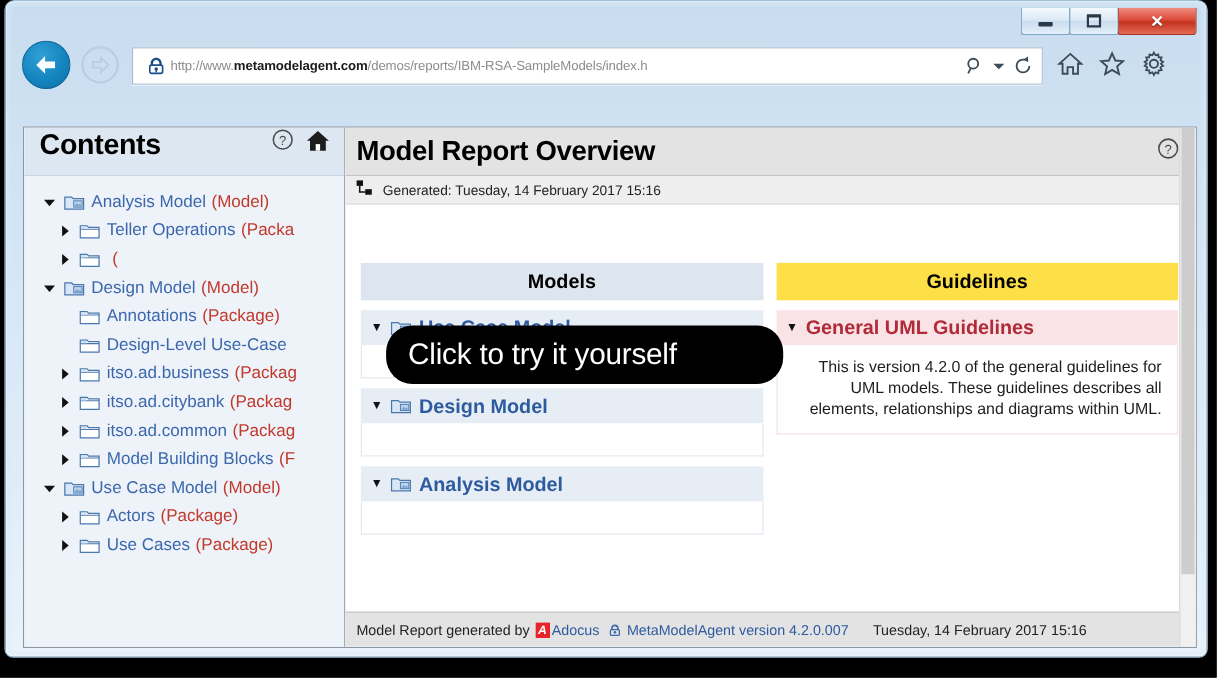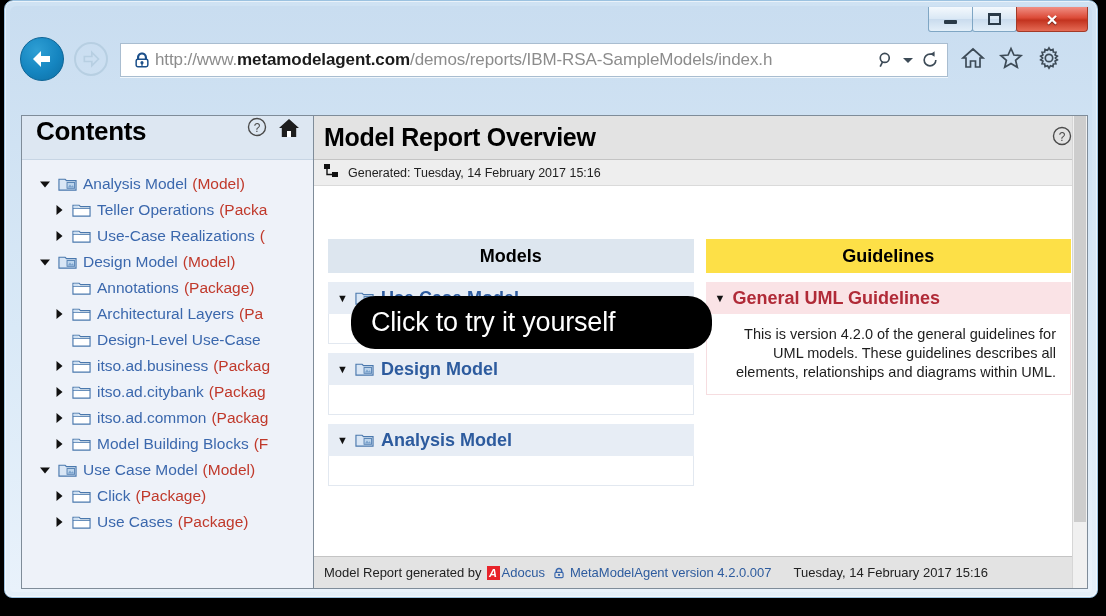--- a/index.html
+++ b/index.html
@@ -69,21 +69,21 @@
     display:flex; align-items:center; justify-content:center;
     background: transparent;
   }
   #address-bar {
     position:absolute; left:110px; top:11px; width:828px; height:34px;
     background:#fff; border:1px solid #a9bdd0;
     display:flex; align-items:center; padding:0 4px 0 8px;
     box-shadow: 0 1px 0 rgba(255,255,255,.7);
   }
   #url-text {
-    flex:1; font-size:17px; color:#8c8c8c; white-space:nowrap; overflow:hidden;
+    flex:1; font-size:12px; color:#8c8c8c; white-space:nowrap; overflow:hidden;
     letter-spacing:-.1px;
   }
   #url-text b { color:#1b1b1b; font-weight:bold; }
   .addr-icon { margin:0 3px; display:flex; align-items:center; justify-content:center; }
   #chrome-icons { position:absolute; left:950px; top:14px; display:flex; gap:12px; align-items:center; }
 
   
   #tabstrip { position:absolute; left:0; top:78px; width:100%; height:30px; }
   #tab-published {
     position:absolute; left:11px; top:0; width:308px; height:32px;
@@ -346,21 +346,20 @@
                   <path d="M3.5 1 L3.5 11 L9.5 6 Z" fill="#111"></path>
                 </svg>
               </span>
               <span class="tree-ico">
                 <svg width="19" height="16" viewBox="0 0 20 16">
                   <path d="M1 3 L1 14.5 L19 14.5 L19 4.5 L9 4.5 L7.5 3 Z" fill="#ffffff" stroke="#4a78ad" stroke-width="1.2"></path>
                   <path d="M1 6.3 L19 6.3" stroke="#4a78ad" stroke-width="1"></path>
                   <rect x="1.8" y="3.6" width="5.2" height="2.4" fill="#cfe0f2"></rect>
                 </svg>
               </span>
-              <span class="node-name">Use-Case Realizations</span>
               <span class="node-type">(</span>
             </div>
             <div class="tree-row ">
               <span class="tw">
                 <svg width="12" height="12" viewBox="0 0 12 12">
                   <path d="M1 3.5 L11 3.5 L6 9.5 Z" fill="#111"></path>
                 </svg>
               </span>
               <span class="tree-ico">
                 <svg width="19" height="16" viewBox="0 0 20 16">
@@ -378,36 +377,20 @@
                 <svg width="19" height="16" viewBox="0 0 20 16">
                   <path d="M1 3 L1 14.5 L19 14.5 L19 4.5 L9 4.5 L7.5 3 Z" fill="#ffffff" stroke="#4a78ad" stroke-width="1.2"></path>
                   <path d="M1 6.3 L19 6.3" stroke="#4a78ad" stroke-width="1"></path>
                   <rect x="1.8" y="3.6" width="5.2" height="2.4" fill="#cfe0f2"></rect>
                 </svg>
               </span>
               <span class="node-name">Annotations</span>
               <span class="node-type">(Package)</span>
             </div>
             <div class="tree-row lvl1">
-              <span class="tw">
-                <svg width="12" height="12" viewBox="0 0 12 12">
-                  <path d="M3.5 1 L3.5 11 L9.5 6 Z" fill="#111"></path>
-                </svg>
-              </span>
-              <span class="tree-ico">
-                <svg width="19" height="16" viewBox="0 0 20 16">
-                  <path d="M1 3 L1 14.5 L19 14.5 L19 4.5 L9 4.5 L7.5 3 Z" fill="#ffffff" stroke="#4a78ad" stroke-width="1.2"></path>
-                  <path d="M1 6.3 L19 6.3" stroke="#4a78ad" stroke-width="1"></path>
-                  <rect x="1.8" y="3.6" width="5.2" height="2.4" fill="#cfe0f2"></rect>
-                </svg>
-              </span>
-              <span class="node-name">Architectural Layers</span>
-              <span class="node-type">(Pa</span>
-            </div>
-            <div class="tree-row lvl1">
               <span class="tw"></span>
               <span class="tree-ico">
                 <svg width="19" height="16" viewBox="0 0 20 16">
                   <path d="M1 3 L1 14.5 L19 14.5 L19 4.5 L9 4.5 L7.5 3 Z" fill="#ffffff" stroke="#4a78ad" stroke-width="1.2"></path>
                   <path d="M1 6.3 L19 6.3" stroke="#4a78ad" stroke-width="1"></path>
                   <rect x="1.8" y="3.6" width="5.2" height="2.4" fill="#cfe0f2"></rect>
                 </svg>
               </span>
               <span class="node-name">Design-Level Use-Case</span>
             </div>
@@ -497,21 +480,21 @@
                   <path d="M3.5 1 L3.5 11 L9.5 6 Z" fill="#111"></path>
                 </svg>
               </span>
               <span class="tree-ico">
                 <svg width="19" height="16" viewBox="0 0 20 16">
                   <path d="M1 3 L1 14.5 L19 14.5 L19 4.5 L9 4.5 L7.5 3 Z" fill="#ffffff" stroke="#4a78ad" stroke-width="1.2"></path>
                   <path d="M1 6.3 L19 6.3" stroke="#4a78ad" stroke-width="1"></path>
                   <rect x="1.8" y="3.6" width="5.2" height="2.4" fill="#cfe0f2"></rect>
                 </svg>
               </span>
-              <span class="node-name">Click</span>
+              <span class="node-name">Actors</span>
               <span class="node-type">(Package)</span>
             </div>
             <div class="tree-row lvl1">
               <span class="tw">
                 <svg width="12" height="12" viewBox="0 0 12 12">
                   <path d="M3.5 1 L3.5 11 L9.5 6 Z" fill="#111"></path>
                 </svg>
               </span>
               <span class="tree-ico">
                 <svg width="19" height="16" viewBox="0 0 20 16">

